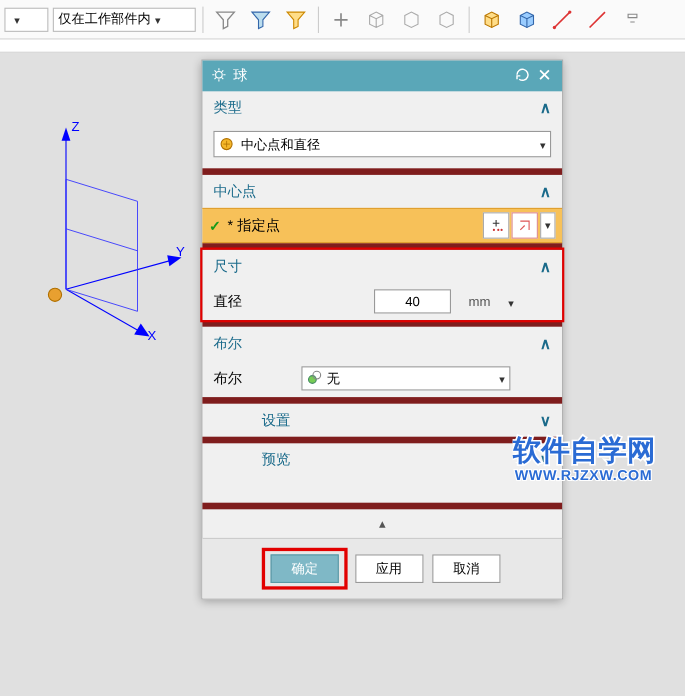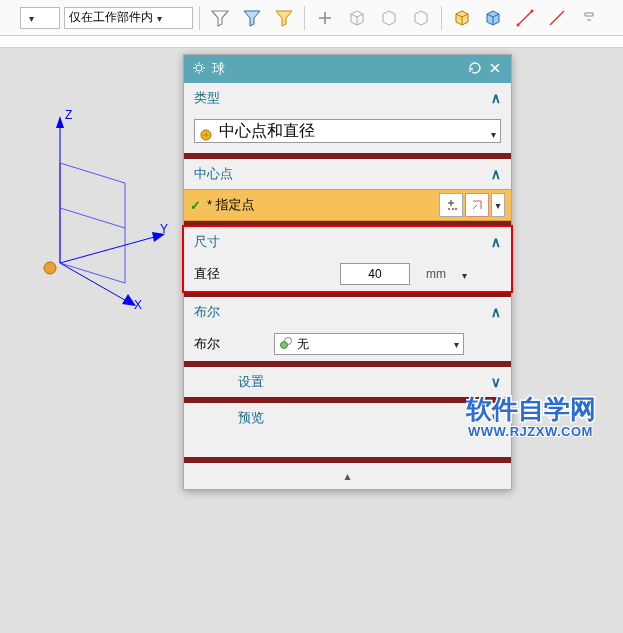--- a/index.html
+++ b/index.html
@@ -1,19 +1,19 @@
 <!DOCTYPE html>
 <html><head>
 <meta charset="utf-8">
 <style>
 * { box-sizing: border-box; margin: 0; padding: 0; font-family: "Microsoft YaHei", sans-serif; }
 body { width: 623px; height: 633px; background: #f0f0f0; position: relative; overflow: hidden; }
 
 
-.top-toolbar { display: flex; align-items: center; height: 36px; background: #fafafa; border-bottom: 1px solid #ccc; padding: 0 20px; gap: 4px; }
+.top-toolbar { display: flex; align-items: center; height: 36px; background: #fafafa; border-bottom: 1px solid #ccc; padding: 0 4px; gap: 4px; }
 .tb-dd { font-size: 12px; background: #fff; border: 1px solid #bbb; height: 22px; display: inline-flex; align-items: center; padding: 0 4px; }
 .tb-dd .arrow-down { margin-left: 4px; }
 .tb-sep { width: 1px; height: 24px; background: #ccc; margin: 0 2px; }
 .tb-icon { width: 28px; height: 28px; display: inline-flex; align-items: center; justify-content: center; border: 1px solid transparent; }
 .tb-icon svg { width: 20px; height: 20px; }
 
 .second-bar { height: 12px; background: #fff; border-bottom: 1px solid #d0d0d0; }
 
 
 .main-area { position: relative; height: 585px; background: #e0e0e0; }
@@ -26,21 +26,21 @@
 .dialog-title { background: #5aa7b8; color: #fff; height: 28px; display: flex; align-items: center; padding: 0 8px; font-size: 13px; }
 .dialog-title .gear { margin-right: 6px; }
 .dialog-title .title-right { margin-left: auto; display: flex; gap: 4px; }
 .dialog-body { padding: 0; }
 
 .section { border-bottom: 6px solid #7f1d1d; }
 .sec-header { display: flex; align-items: center; justify-content: space-between; padding: 6px 10px; color: #1a6a8a; font-size: 13px; cursor: pointer; }
 .sec-header .collapse-arrow { color: #1a6a8a; font-weight: bold; font-size: 14px; }
 .sec-content { padding: 6px 10px 10px; }
 
-.combo { display: flex; align-items: flex-end; background: #fff; border: 1px solid #999; height: 24px; font-size: 16px; padding: 0 4px; width: 100%; }
+.combo { display: flex; align-items: center; background: #fff; border: 1px solid #999; height: 24px; font-size: 12px; padding: 0 4px; width: 100%; }
 .combo .icon { margin-right: 6px; display: inline-flex; }
 .combo .arrow-down { margin-left: auto; }
 
 .point-row { display: flex; align-items: center; background: #f7c159; border-top: 1px solid #e0a030; border-bottom: 1px solid #e0a030; height: 32px; padding: 0 6px; font-size: 13px; gap: 6px; }
 .check-green { color: #1a9a1a; font-weight: bold; }
 .point-row .pt-btns { margin-left: auto; display: flex; gap: 2px; }
 .pt-btn { width: 24px; height: 24px; background: #fff; border: 1px solid #aaa; display: inline-flex; align-items: center; justify-content: center; font-size: 11px; }
 .pt-btn.orange { border-color: #d88; }
 
 .red-box { border: 2px solid #e20000; margin: -2px; }
@@ -295,20 +295,27 @@
 
       <div class="section preview-sec">
         <div class="sec-header">
           <span>预览</span>
           <span class="collapse-arrow">∨</span>
         </div>
       </div>
 
       <div class="collapse-up">▴</div>
 
+      <div class="btn-bar">
+        <span class="ok-red-box">
+          <span class="btn ok">确定</span>
+        </span>
+        <span class="btn">应用</span>
+        <span class="btn">取消</span>
+      </div>
 
     </div>
   </div>
 
   <div class="watermark">
     <svg width="155" height="46">
       <text x="0" y="24" font-size="26" font-weight="900" fill="#2a6bd4" stroke="#fff" stroke-width="3" paint-order="stroke" font-family="Microsoft YaHei">软件自学网</text>
       <text x="2" y="42" font-size="13" font-weight="700" fill="#2a6bd4" stroke="#fff" stroke-width="2" paint-order="stroke" letter-spacing="0.5">WWW.RJZXW.COM</text>
     </svg>
   </div>

